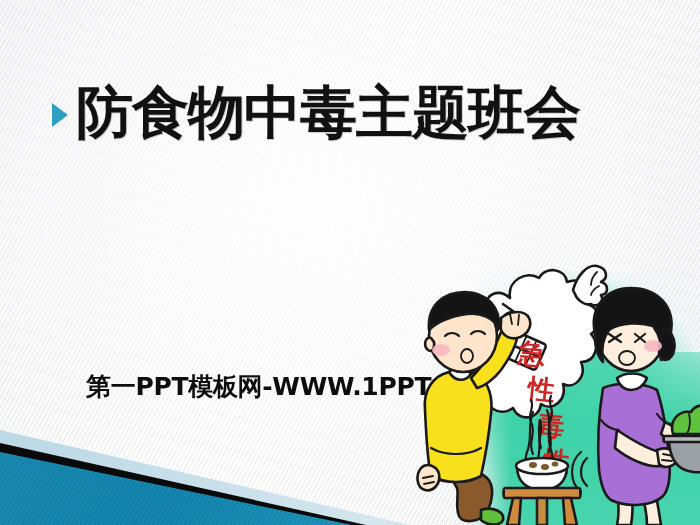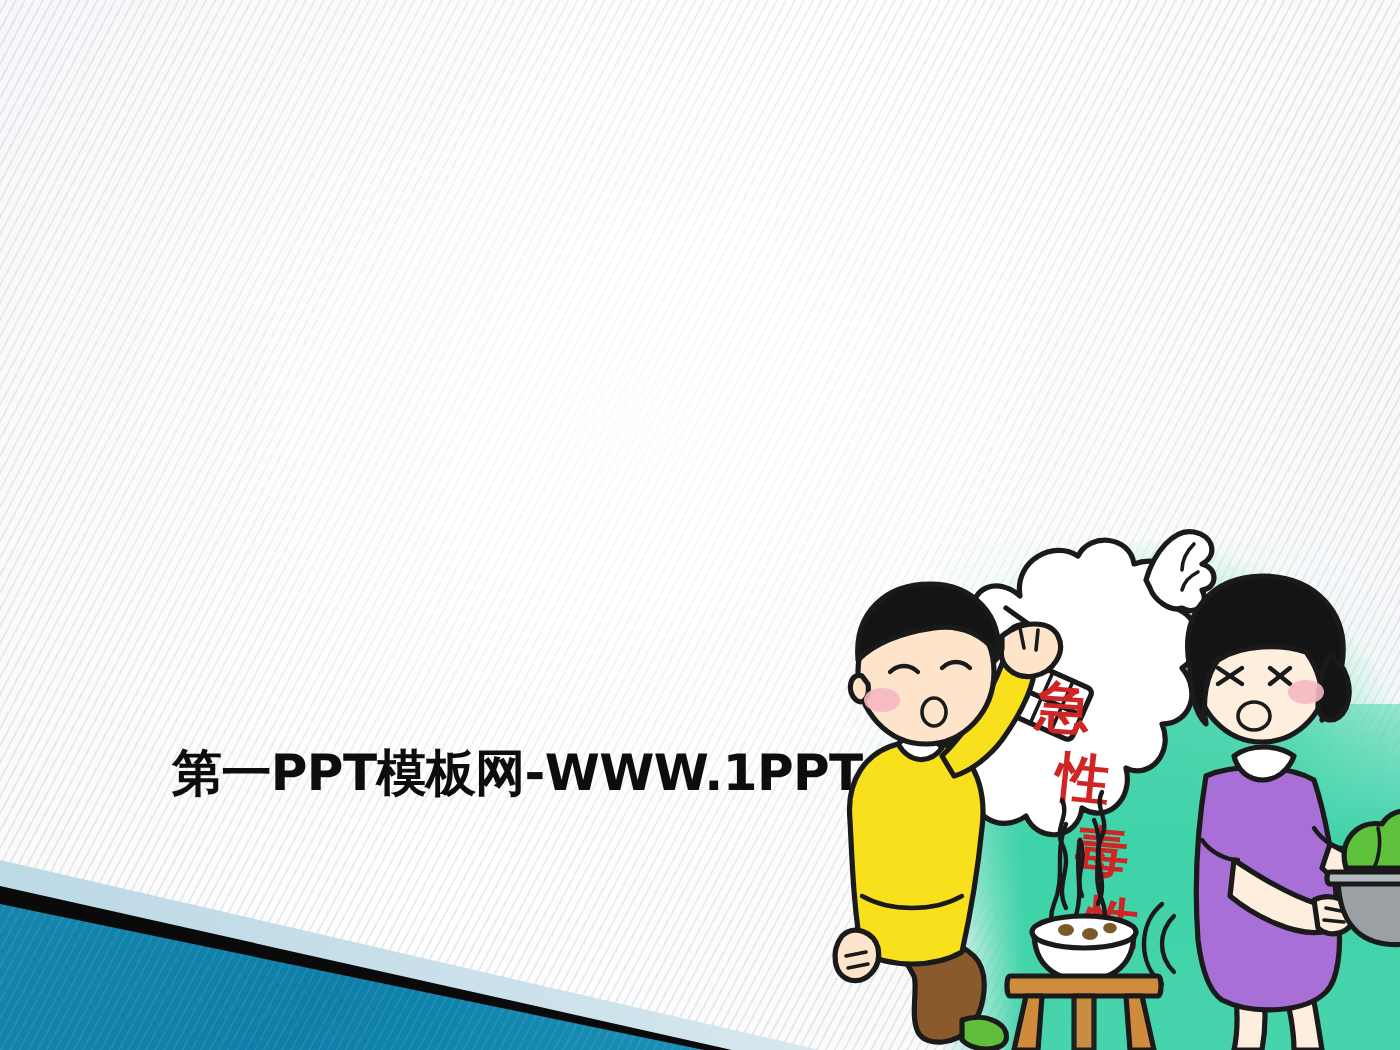--- a/index.html
+++ b/index.html
@@ -153,20 +153,24 @@
 <div id="slide">
 
   <div id="bg-texture"></div>
   <div id="bg-vignette"></div>
 
   <div class="corner-layer corner-lightblue"></div>
   <div class="corner-layer corner-black"></div>
   <div class="corner-layer corner-teal"></div>
   <div class="corner-layer corner-teal-texture"></div>
 
+  <div id="title-row">
+    <div id="title-bullet"></div>
+    <div id="title-text">防食物中毒主题班会</div>
+  </div>
 
   <div id="watermark">第一PPT模板网-WWW.1PPT.COM</div>
 
   <div id="illustration">
     <div id="illo-glow"></div>
     <div id="illo-glow-2"></div>
 
     <svg id="illo-svg" width="285" height="263" viewBox="0 0 285 263">
       <defs>
         <style>

